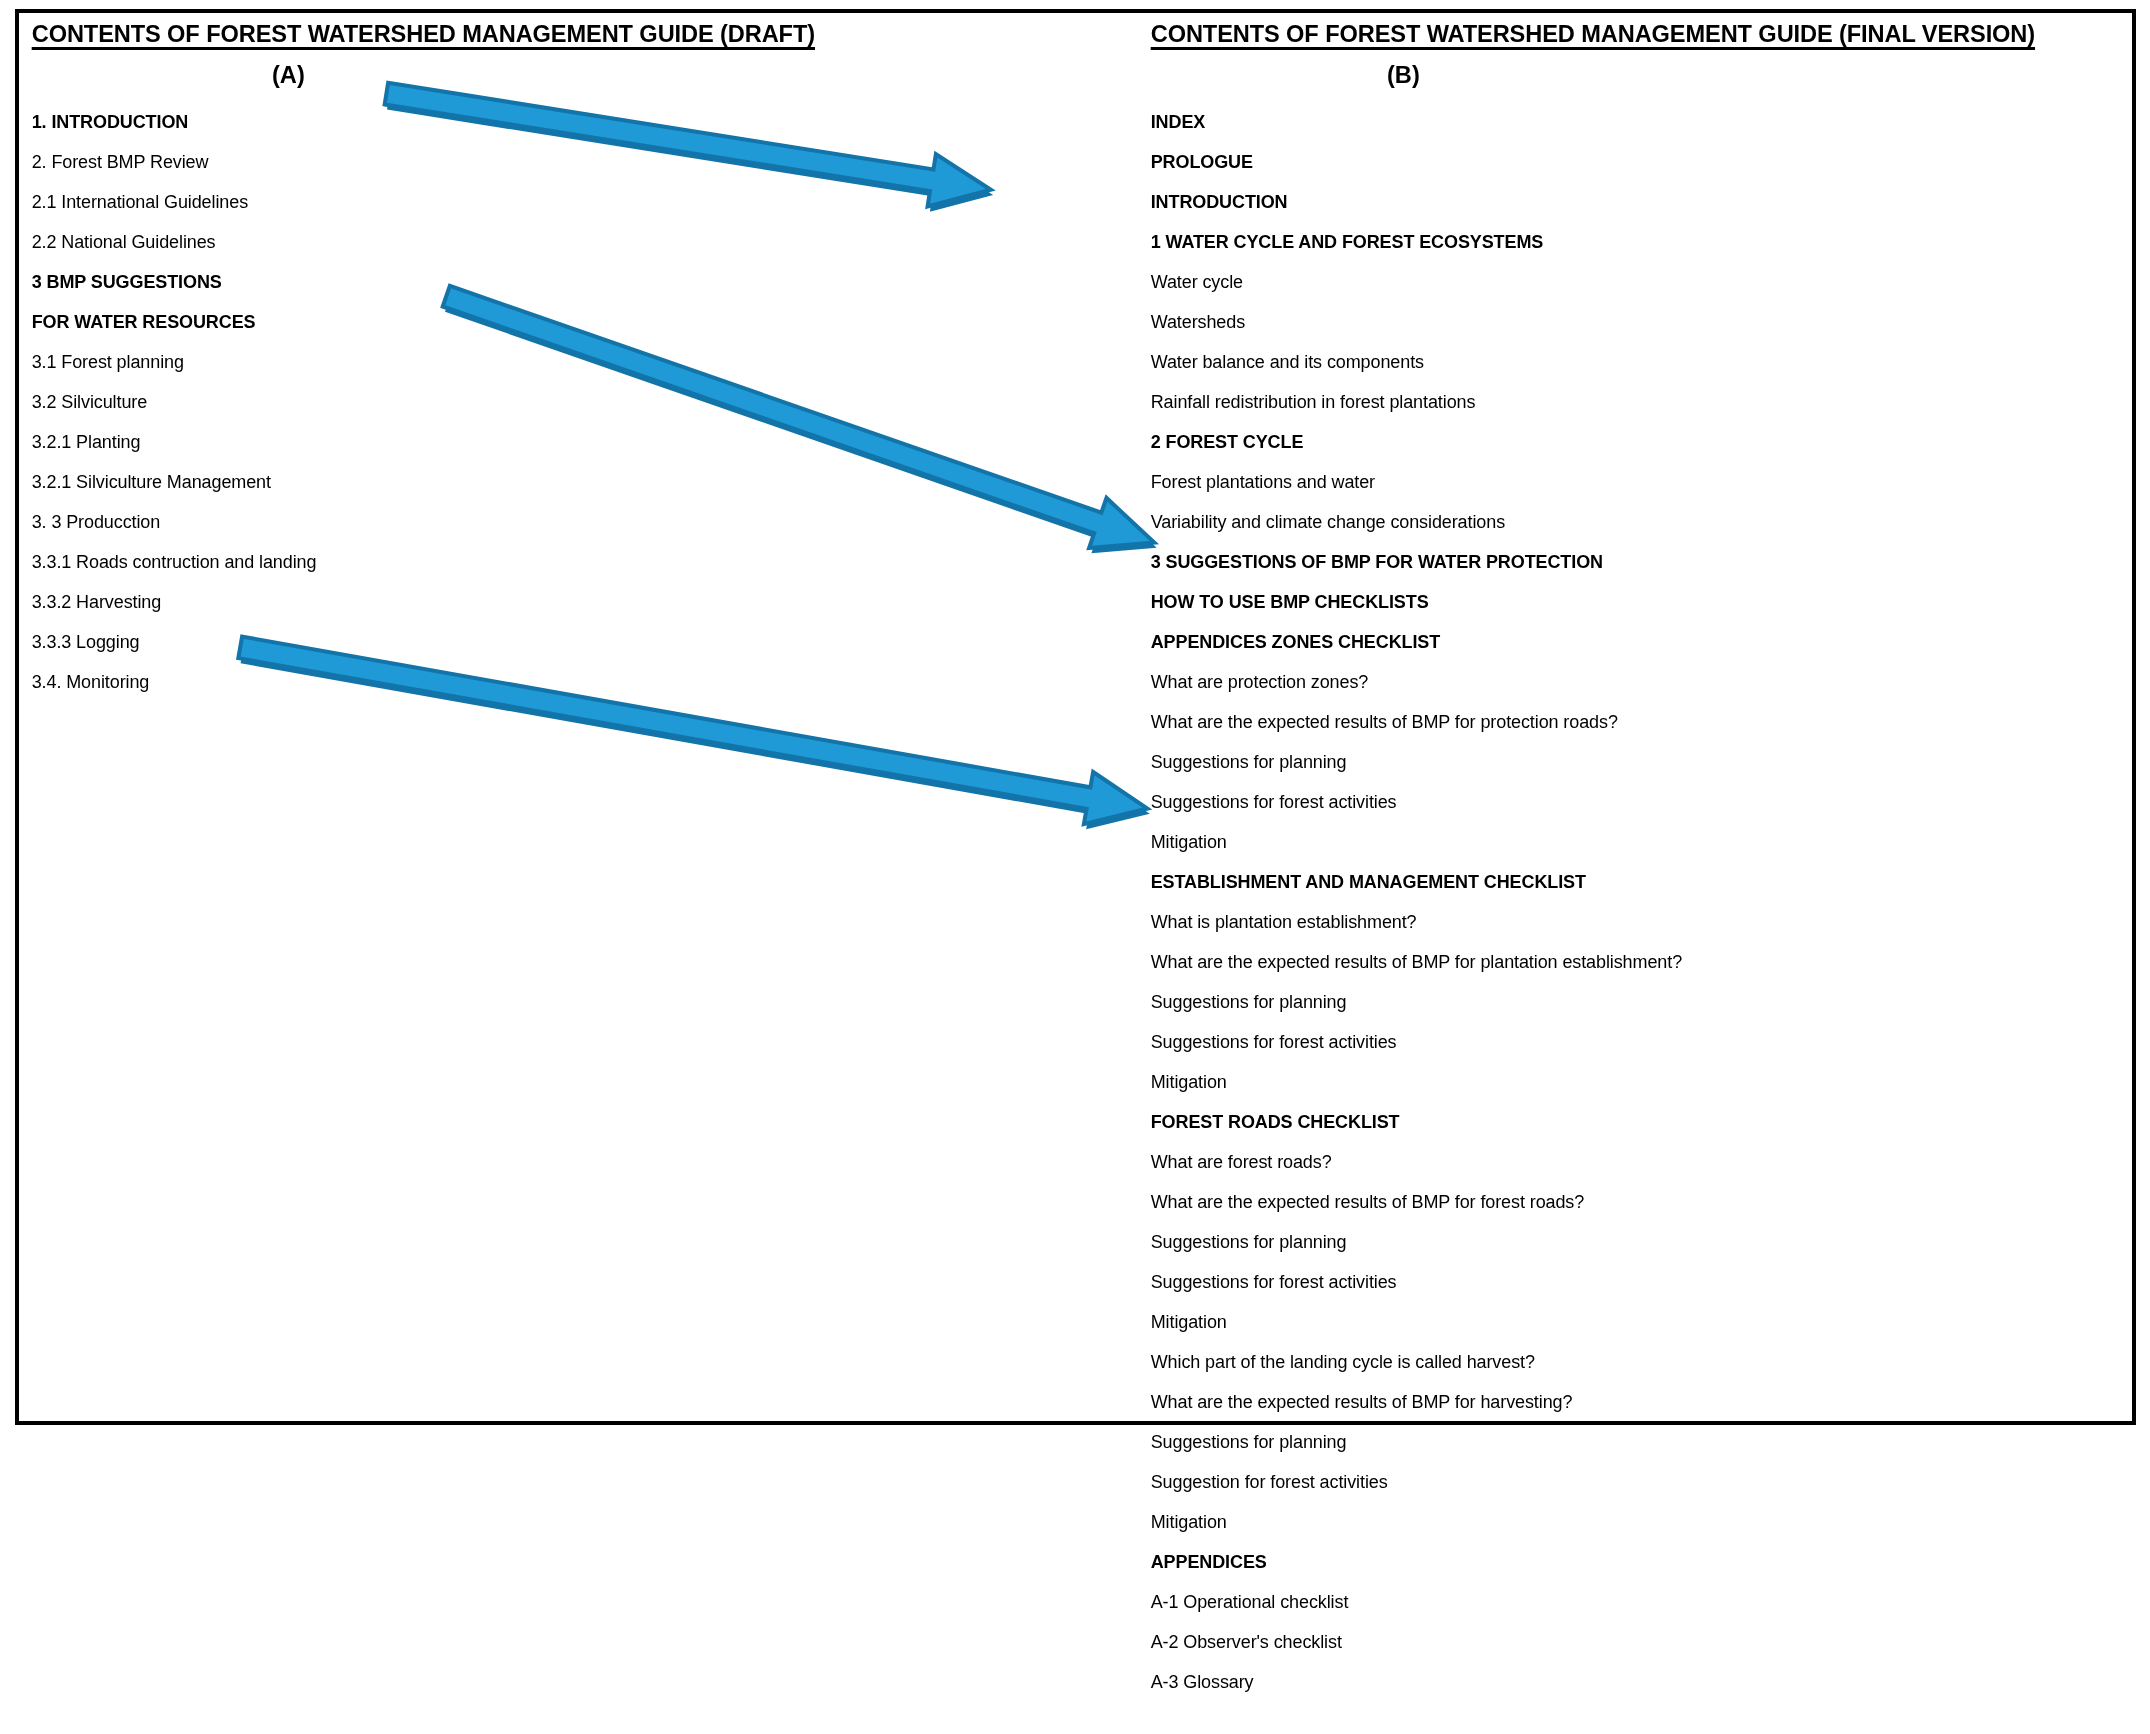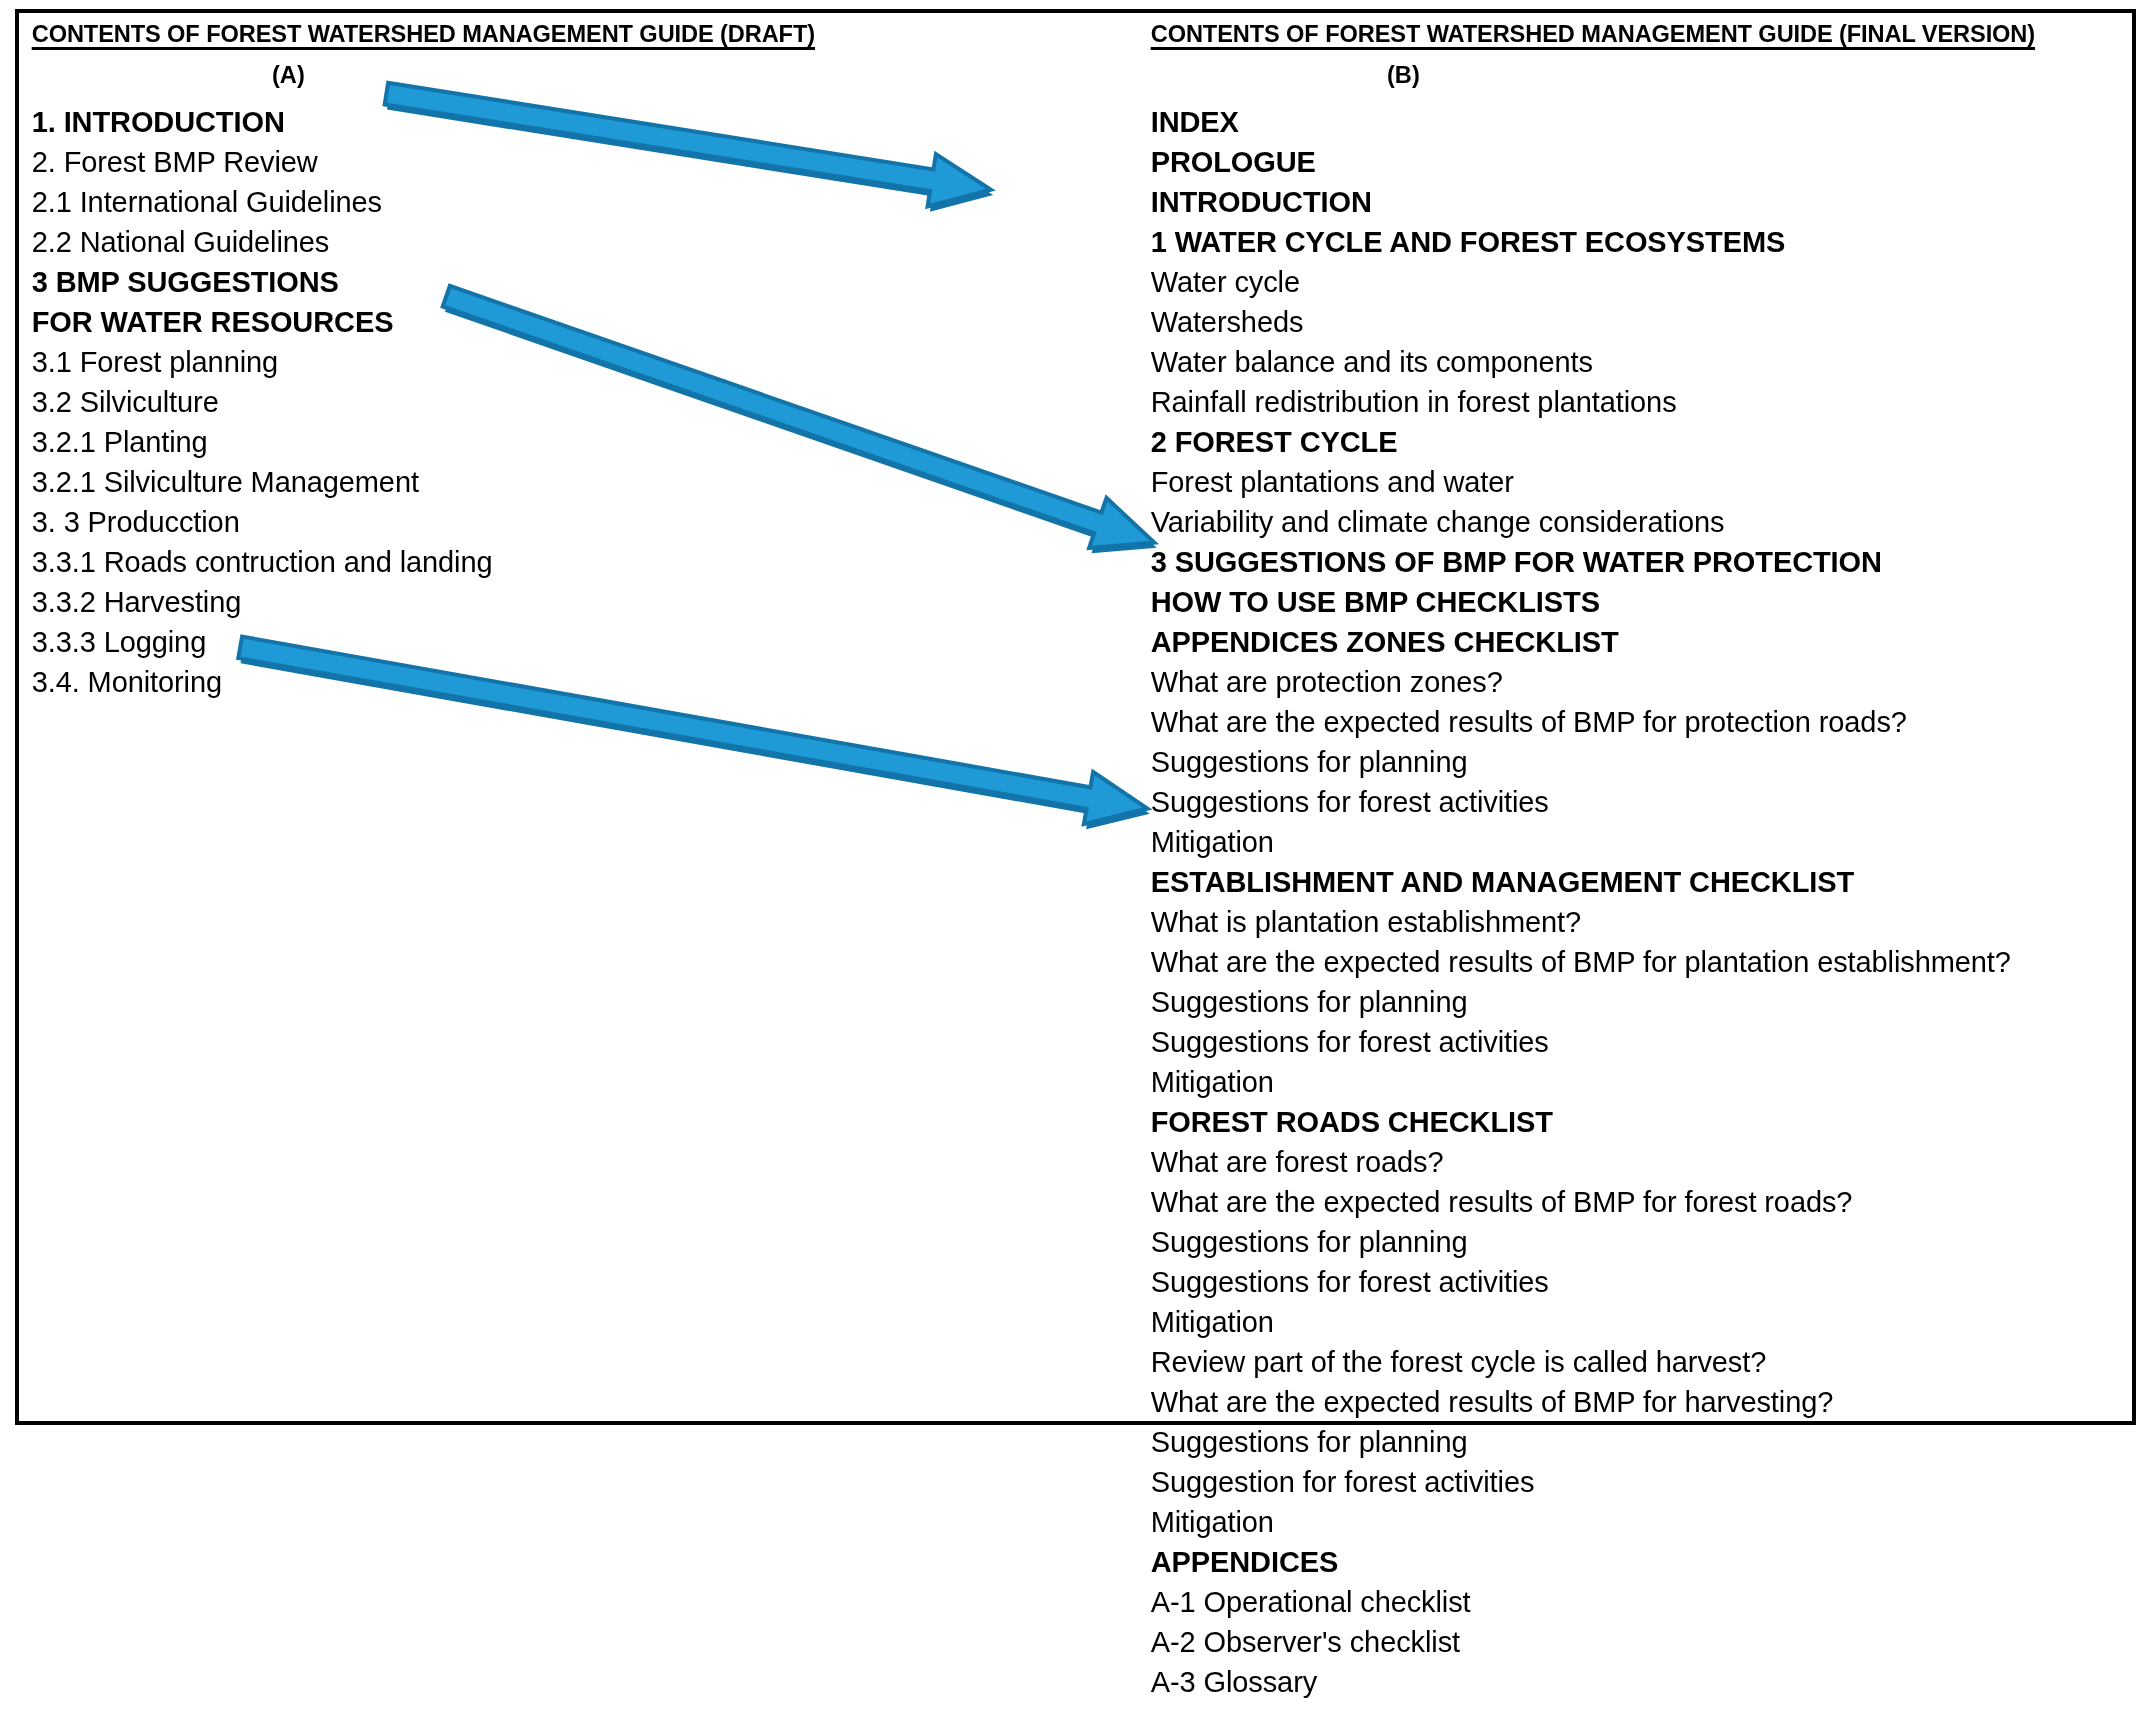--- a/index.html
+++ b/index.html
@@ -63,21 +63,21 @@
     position: absolute;
     left: 12.7px;
     top: 89px;
     margin: 0;
     padding: 0;
     list-style: none;
   }
   .toc-item {
     height: 40px;
     line-height: 40px;
-    font-size: 29px;
+    font-size: 18px;
     white-space: nowrap;
     letter-spacing: -0.1px;
   }
   .toc-item.bold { font-weight: bold; }
 
   
   #arrows-layer {
     position: absolute;
     left: 0;
     top: 0;
@@ -141,21 +141,21 @@
         <li class="toc-item">What are the expected results of BMP for plantation establishment?</li>
         <li class="toc-item">Suggestions for planning</li>
         <li class="toc-item">Suggestions for forest activities</li>
         <li class="toc-item">Mitigation</li>
         <li class="toc-item bold">FOREST ROADS CHECKLIST</li>
         <li class="toc-item">What are forest roads?</li>
         <li class="toc-item">What are the expected results of BMP for forest roads?</li>
         <li class="toc-item">Suggestions for planning</li>
         <li class="toc-item">Suggestions for forest activities</li>
         <li class="toc-item">Mitigation</li>
-        <li class="toc-item">Review part of the forest cycle is called harvest?</li>
+        <li class="toc-item">Which part of the landing cycle is called harvest?</li>
         <li class="toc-item">What are the expected results of BMP for harvesting?</li>
         <li class="toc-item">Suggestions for planning</li>
         <li class="toc-item">Suggestion for forest activities</li>
         <li class="toc-item">Mitigation</li>
         <li class="toc-item bold">APPENDICES</li>
         <li class="toc-item">A-1 Operational checklist</li>
         <li class="toc-item">A-2 Observer's checklist</li>
         <li class="toc-item">A-3 Glossary</li>
       </ul>
   </div>

